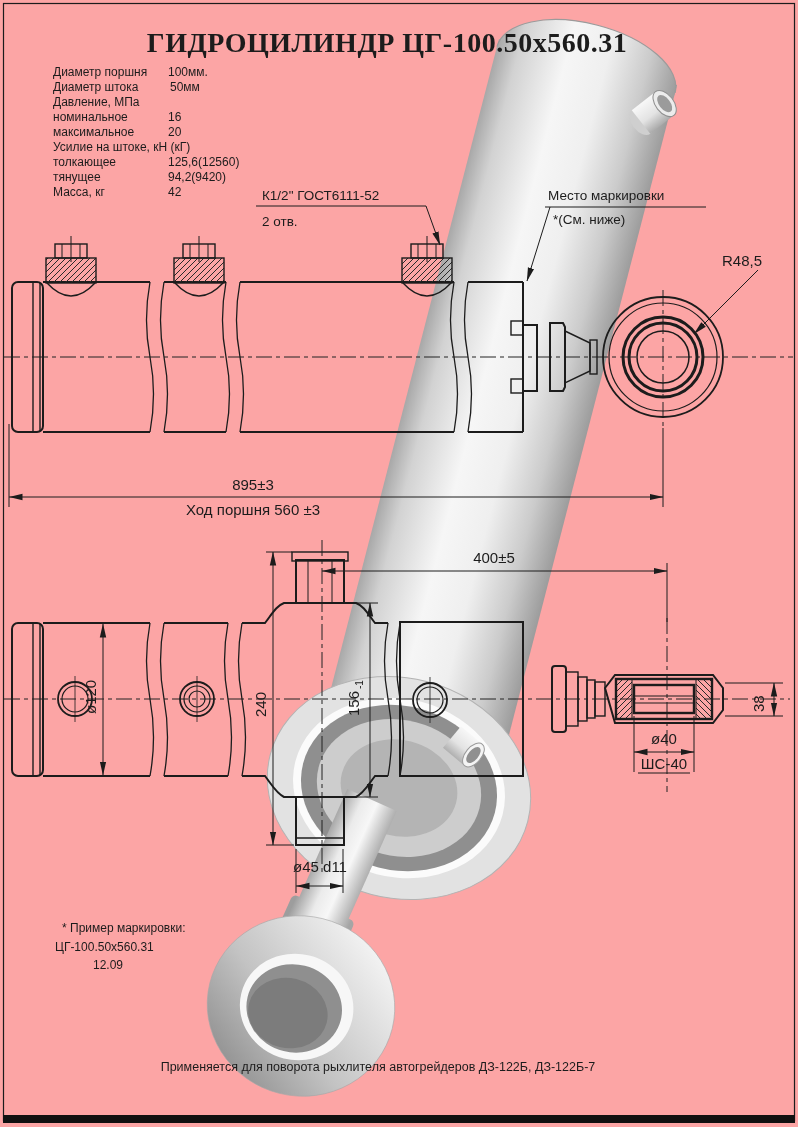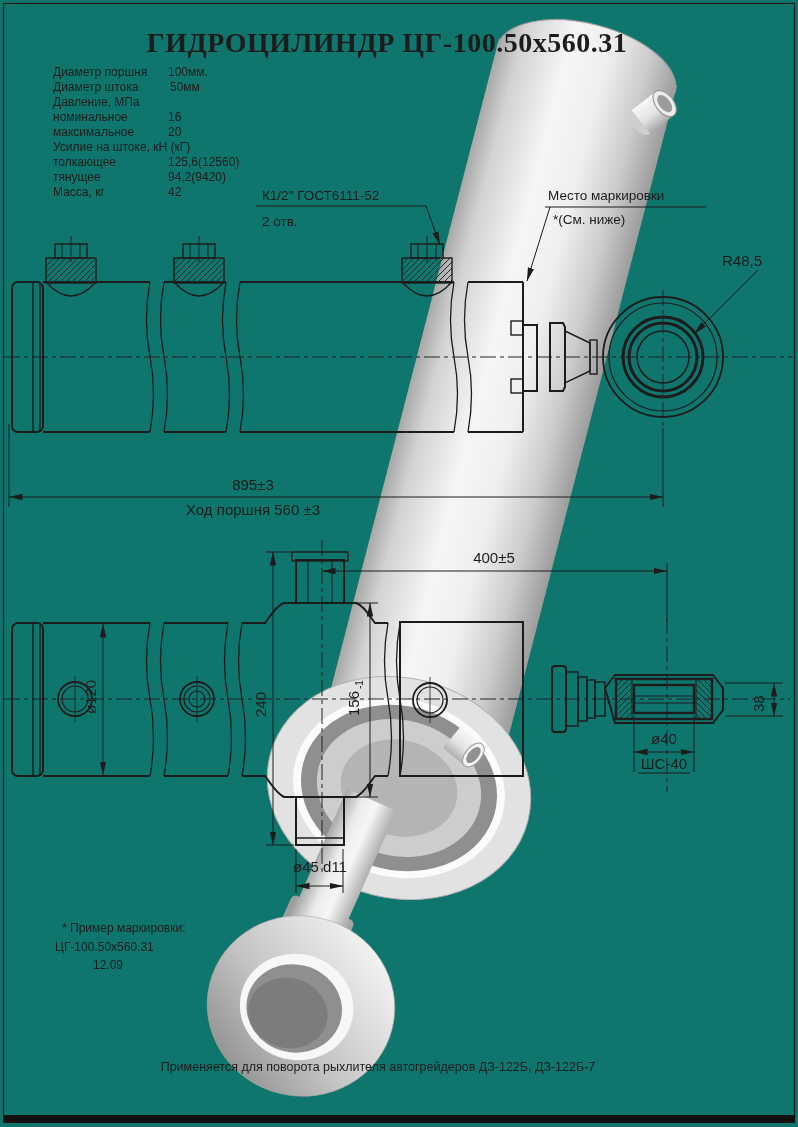--- a/index.html
+++ b/index.html
@@ -1,16 +1,16 @@
 <!DOCTYPE html>
 <html><head>
 <meta charset="utf-8">
 <style>
   html,body{margin:0;padding:0;background:#888;}
-  #page{position:relative;width:798px;height:1127px;background:#0f766e;margin:0 auto;overflow:hidden;}
+  #page{position:relative;width:798px;height:1127px;background:#fca5a5;margin:0 auto;overflow:hidden;}
   svg{position:absolute;left:0;top:0;}
   text{fill:#1c1c1c;}
   .t-title{font-family:"Liberation Serif",serif;font-weight:bold;font-size:28px;letter-spacing:.5px;}
   .t-spec{font-family:"Liberation Sans",sans-serif;font-size:12px;}
   .t-callout{font-family:"Liberation Sans",sans-serif;font-size:13.5px;}
   .t-dim{font-family:"Liberation Sans",sans-serif;font-size:15px;}
   .t-dimsub{font-family:"Liberation Sans",sans-serif;font-size:10px;}
   .t-note{font-family:"Liberation Sans",sans-serif;font-size:12px;}
   .t-cap{font-family:"Liberation Sans",sans-serif;font-size:12.5px;}
 </style>

